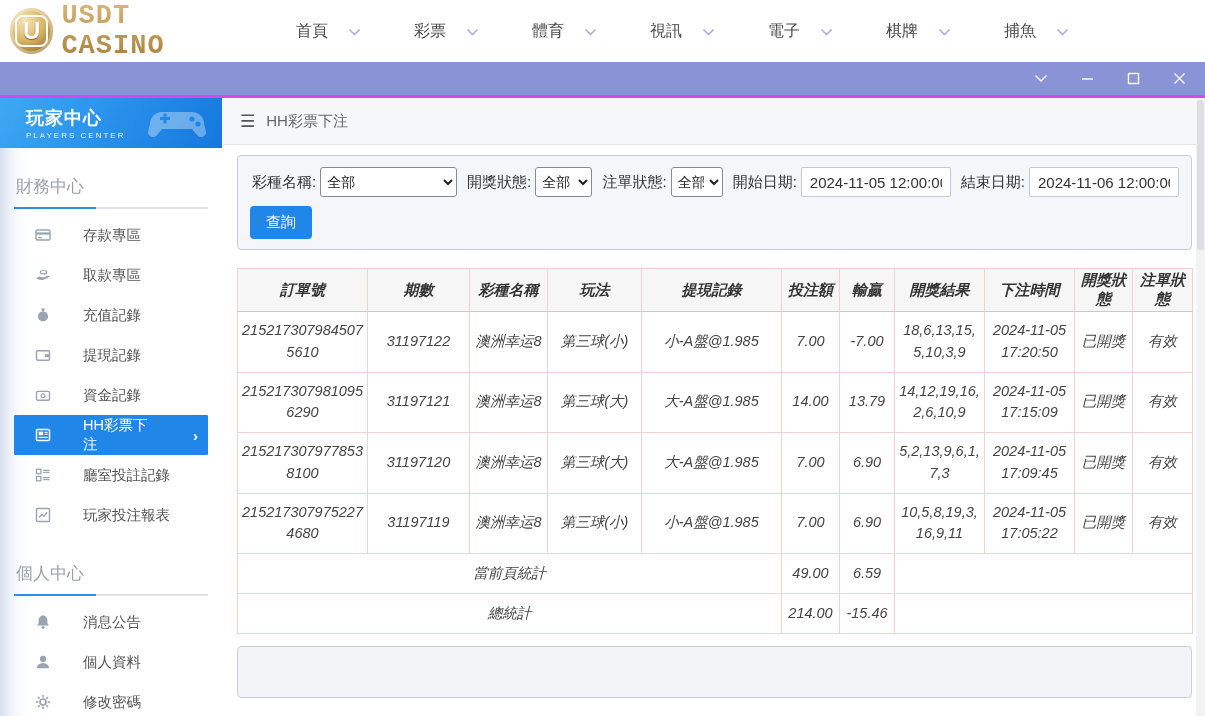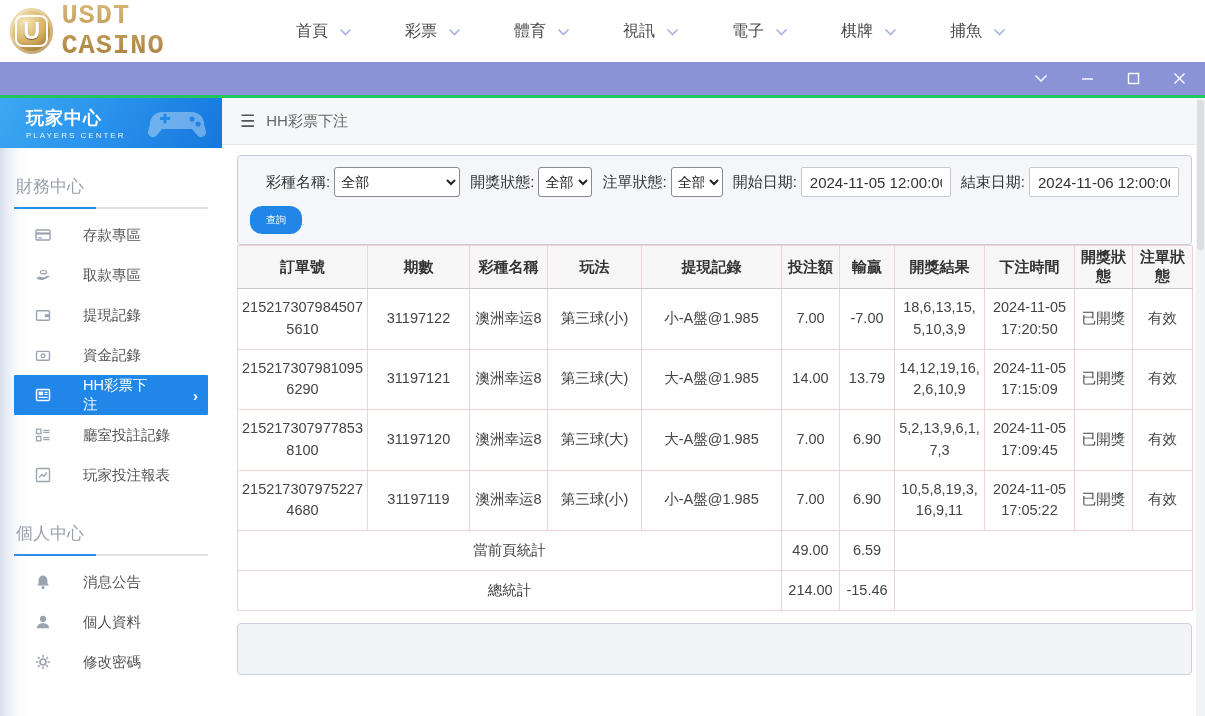--- a/index.html
+++ b/index.html
@@ -11,30 +11,30 @@
   .topnav { height:62px; background:#fff; display:flex; align-items:center; padding-left:10px; flex:0 0 auto; }
   .brand { display:flex; align-items:center; gap:8px; width:230px; cursor:pointer; }
   .coin { width:46px; height:46px; border-radius:50%; position:relative;
     background:radial-gradient(circle at 35% 30%, #f7e7b8, #d8b364 45%, #9c7428 80%, #7a5a1e);
     display:flex; align-items:center; justify-content:center; box-shadow:inset 0 0 0 3px rgba(255,255,255,.35); }
   .coin-u { font-size:24px; font-weight:bold; color:#fff; text-shadow:0 1px 1px #7a5a1e;
     border:2px solid #fff; border-radius:8px; padding:0 6px; line-height:28px; }
   .brand-text { font-size:27px; font-weight:bold; letter-spacing:1px; color:#b5894b;
     background:linear-gradient(180deg,#d9b877,#a97f3c); -webkit-background-clip:text; background-clip:text;font-family:Liberation Mono, monospace; -webkit-text-fill-color:transparent; }
   .menu { display:flex; gap:53px; margin-left:56px; }
-  .menu-item { display:flex; align-items:center; gap:11px; font-size:16px; color:#494949; cursor:pointer; text-decoration:none; }
+  .menu-item { display:flex; align-items:center; gap:20px; font-size:16px; color:#494949; cursor:pointer; text-decoration:none; }
   .chev { margin-top:2px; }
 
   
   .titlebar { height:33px; background:#8a93d5; display:flex; align-items:center; justify-content:flex-end;
     gap:30px; padding-right:18px; flex:0 0 auto; }
   .win-btn { display:flex; align-items:center; justify-content:center; width:16px; height:16px; cursor:pointer; }
 
   
-  .content { flex:1; display:flex; border-top:3px solid #22c55e; position:relative; min-height:0; }
+  .content { flex:1; display:flex; border-top:3px solid #d946ef; position:relative; min-height:0; }
 
   
   .sidebar { width:222px; flex:0 0 auto; background:linear-gradient(to right,#d7deed 0px,#eef2f8 10px,#fbfcfe 20px,#fff 30px); overflow:hidden; }
   .side-header { height:50px; background:linear-gradient(120deg,#3da8f2 0%,#2a93ec 45%,#1577dd 100%);
     display:flex; align-items:center; justify-content:space-between; padding:0 12px 0 26px; }
   .side-title { font-size:18px; color:#fff; font-weight:bold; letter-spacing:1px; }
   .side-sub { font-size:8px; color:#eaf4ff; letter-spacing:2px; margin-top:1px; }
   .gamepad { opacity:.35; }
   .side-section-title { font-size:17px; color:#9aa0ab; margin:27px 16px 0 16px; }
   .side-rule { height:2px; background:#dfe1e5; margin:9px 14px 6px 14px; position:relative; }
@@ -50,30 +50,30 @@
   
   .main { flex:1; background:#fff; min-width:0; display:flex; flex-direction:column; }
   .crumbbar { height:47px; background:#f6f7f9; border-bottom:1px solid #e4e6ea; display:flex; align-items:center;
     gap:11px; padding:0 18px; font-size:15px; color:#666; flex:0 0 auto; }
   .hamburger { font-size:17px; color:#555; cursor:pointer; line-height:1; }
   .main-inner { padding:10px 13px 0 15px; }
 
   .filter-panel { border:1px solid #c8ccd4; border-radius:4px; background:#f4f6f9; padding:11px 12px 10px 12px; }
   .filter-row { display:flex; align-items:center; flex-wrap:nowrap; }
   .filter-row label { font-size:15px; color:#333; margin:0 4px 0 10px; white-space:nowrap; }
-  .filter-row label:first-child { margin-left:16px; }
+  .filter-row label:first-child { margin-left:2px; }
   .filter-row select { height:30px; border:1px solid #8b8b8b; border-radius:3px; background:#fff; font-size:14px; color:#222; padding:0 2px; }
   .sel-lottery { width:164px; } .sel-draw { width:68px; } .sel-order { width:52px; }
   .filter-row input[type=text] { height:30px; width:150px; border:1px solid #c6c9ce; border-radius:2px;
     font-size:15px; color:#333; padding:0 8px; background:#fff; }
-  .search-btn { margin-top:9px; background:#2086e8; color:#fff; border:none; border-radius:12px;
-    font-size:10px; padding:7px 16px; cursor:pointer; }
-
-  
-  table.bet-table { width:100%; border-collapse:collapse; table-layout:fixed; }
+  .search-btn { margin-top:9px; background:#2086e8; color:#fff; border:none; border-radius:4px;
+    font-size:15px; padding:7px 16px; cursor:pointer; }
+
+  
+  table.bet-table { width:100%; border-collapse:collapse; margin-top:18px; table-layout:fixed;font-style:italic; }
   .bet-table th { background:#f6f6f6; font-size:15px; font-weight:bold; color:#333; height:42px;
     border:1px solid #f0d2d2; border-bottom:1px solid #c9c9c9; padding:2px 3px; }
   .bet-table thead tr { border-top:1px solid #d5d5d5; }
   .bet-table td { border:1px solid #f0d2d2; font-size:14.5px; color:#444; text-align:center;
     padding:8px 3px; line-height:1.5; word-break:break-all; }
   .bet-table tfoot td { height:40px; padding:4px 3px;text-align:center; }
   .sum-label { text-align:center; font-size:14.5px; color:#444; }
 
   
   .footer-bar { margin-top:12px; border:1px solid #ccd0d8; border-radius:4px; background:#f2f4f8;
@@ -195,20 +195,28 @@
               <span>存款專區</span>
             </div>
             <div class="side-item">
               <span class="s-icon">
                 <svg width="16" height="16" viewBox="0 0 16 16">
                   <ellipse cx="8.5" cy="5.2" rx="3.2" ry="1.7" fill="none" stroke="currentColor" stroke-width="1.2"></ellipse>
                   <path d="M1.2 11.2 C4.8 13.6 8.2 13.2 11.4 11.4 L15 9.3 C13.8 8.2 12.2 8.8 10.2 9.8 C8.2 10.7 5.8 10.4 4.2 9.6 Z" fill="currentColor"></path>
                 </svg>
               </span>
               <span>取款專區</span>
+            </div>
+            <div class="side-item">
+              <span class="s-icon">
+                <svg width="16" height="16" viewBox="0 0 16 16">
+                  <path d="M5.8 1.6 h4.4 l-1.7 2.8 a5 5 0 1 1 -1 0 Z" fill="currentColor"></path>
+                </svg>
+              </span>
+              <span>充值記錄</span>
             </div>
             <div class="side-item">
               <span class="s-icon">
                 <svg width="16" height="16" viewBox="0 0 16 16">
                   <rect x="1.5" y="3.8" width="13" height="9.4" rx="1.2" fill="none" stroke="currentColor" stroke-width="1.4"></rect>
                   <path d="M9.8 7.2 h4.7 v3 H9.8 Z" fill="currentColor"></path>
                 </svg>
               </span>
               <span>提現記錄</span>
             </div>

